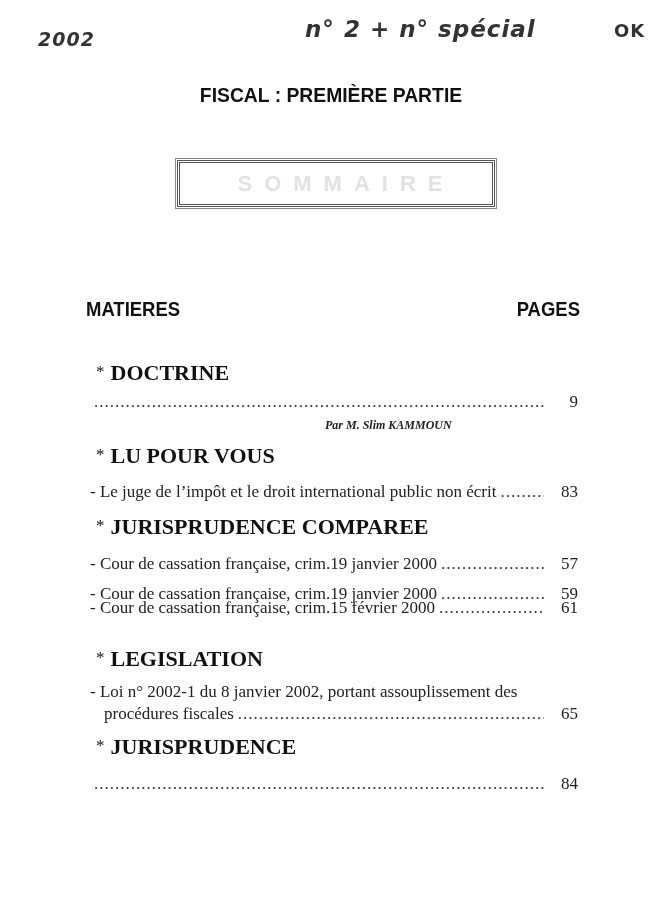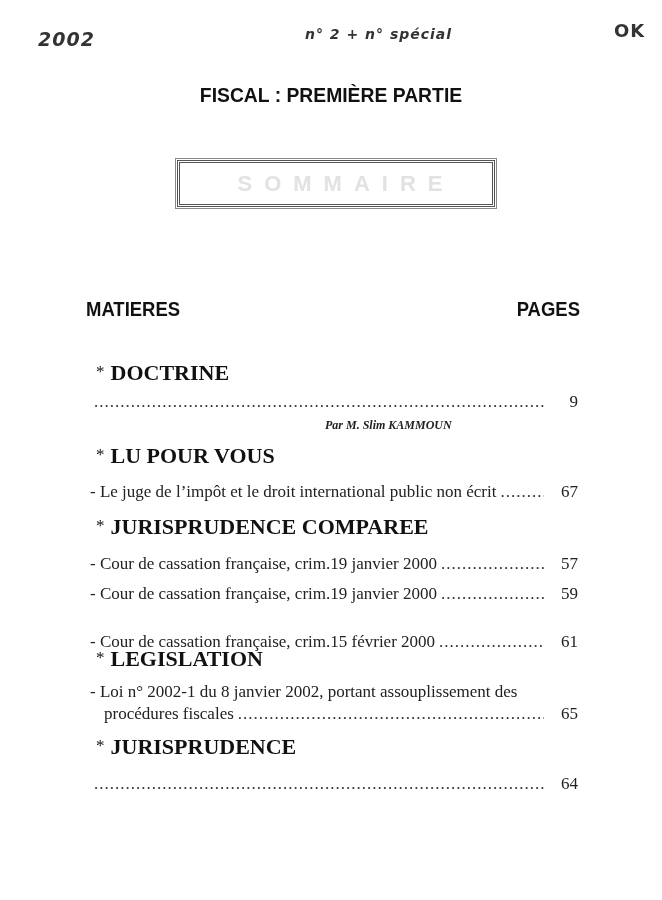--- a/index.html
+++ b/index.html
@@ -2,21 +2,21 @@
 <html><head>
   <meta charset="utf-8">
   <style>
     html, body { margin: 0; padding: 0; }
     body {
       width: 662px; height: 900px; background: #ffffff; position: relative; overflow: hidden;
       font-family: "Liberation Serif", serif; color: #111;
     }
     .hand { position: absolute; font-family: "DejaVu Sans", sans-serif; font-style: italic; color: #333; font-weight: 700; letter-spacing: 1px; }
     .hand-year { left: 38px; top: 28px; font-size: 19px; }
-    .hand-issue { left: 305px; top: 26px; font-size: 14px; }
+    .hand-issue { left: 305px; top: 16px; font-size: 23px; }
     .hand-ok { left: 614px; top: 20px; font-size: 18px; font-style: normal; }
     .title {
       position: absolute; left: 0; width: 662px; top: 83px; text-align: center;
       font-family: "Liberation Sans", sans-serif; font-weight: bold; font-size: 21px; color: #111;
       transform: scaleX(0.92);
     }
     .sommaire-box {
       position: absolute; left: 177px; top: 160px; width: 318px; height: 47px;
       border: 3px double #555; box-sizing: border-box; outline: 1px solid #888; outline-offset: 1px;
       display: flex; align-items: center; justify-content: center; padding-left: 20px;
@@ -75,51 +75,51 @@
   <span class="pg">9</span>
 </div>
 <div class="author">Par M. Slim KAMMOUN</div>
 
 <div class="section" style="top:443px;">
   <span class="star">*</span><span>LU POUR VOUS</span>
 </div>
 <div class="entry" style="top:482px;">
   <span class="txt">- Le juge de l’impôt et le droit international public non écrit</span>
   <span class="leader"></span>
-  <span class="pg">67</span>
+  <span class="pg">83</span>
 </div>
 
 <div class="section" style="top:514px;">
   <span class="star">*</span><span>JURISPRUDENCE COMPAREE</span>
 </div>
 <div class="entry" style="top:554px;">
   <span class="txt">- Cour de cassation française, crim.19  janvier 2000</span>
   <span class="leader"></span>
   <span class="pg">57</span>
 </div>
 <div class="entry" style="top:584px;">
   <span class="txt">- Cour de cassation française, crim.19  janvier 2000</span>
   <span class="leader"></span>
   <span class="pg">59</span>
 </div>
-<div class="entry" style="top:632px;">
+<div class="entry" style="top:598px;">
   <span class="txt">- Cour de cassation française, crim.15  février 2000</span>
   <span class="leader"></span>
   <span class="pg">61</span>
 </div>
 
 <div class="section" style="top:646px;">
   <span class="star">*</span><span>LEGISLATION</span>
 </div>
 <div class="entry2" style="top:682px;">- Loi n° 2002-1 du 8 janvier 2002, portant assouplissement des</div>
 <div class="entry" style="top:704px; left:104px; width:474px;">
   <span class="txt">procédures fiscales</span>
   <span class="leader"></span>
   <span class="pg">65</span>
 </div>
 
 <div class="section" style="top:734px;">
   <span class="star">*</span><span>JURISPRUDENCE</span>
 </div>
 <div class="entry" style="top:774px;">
   <span class="leader"></span>
-  <span class="pg">64</span>
+  <span class="pg">84</span>
 </div>
 
 </body></html>

